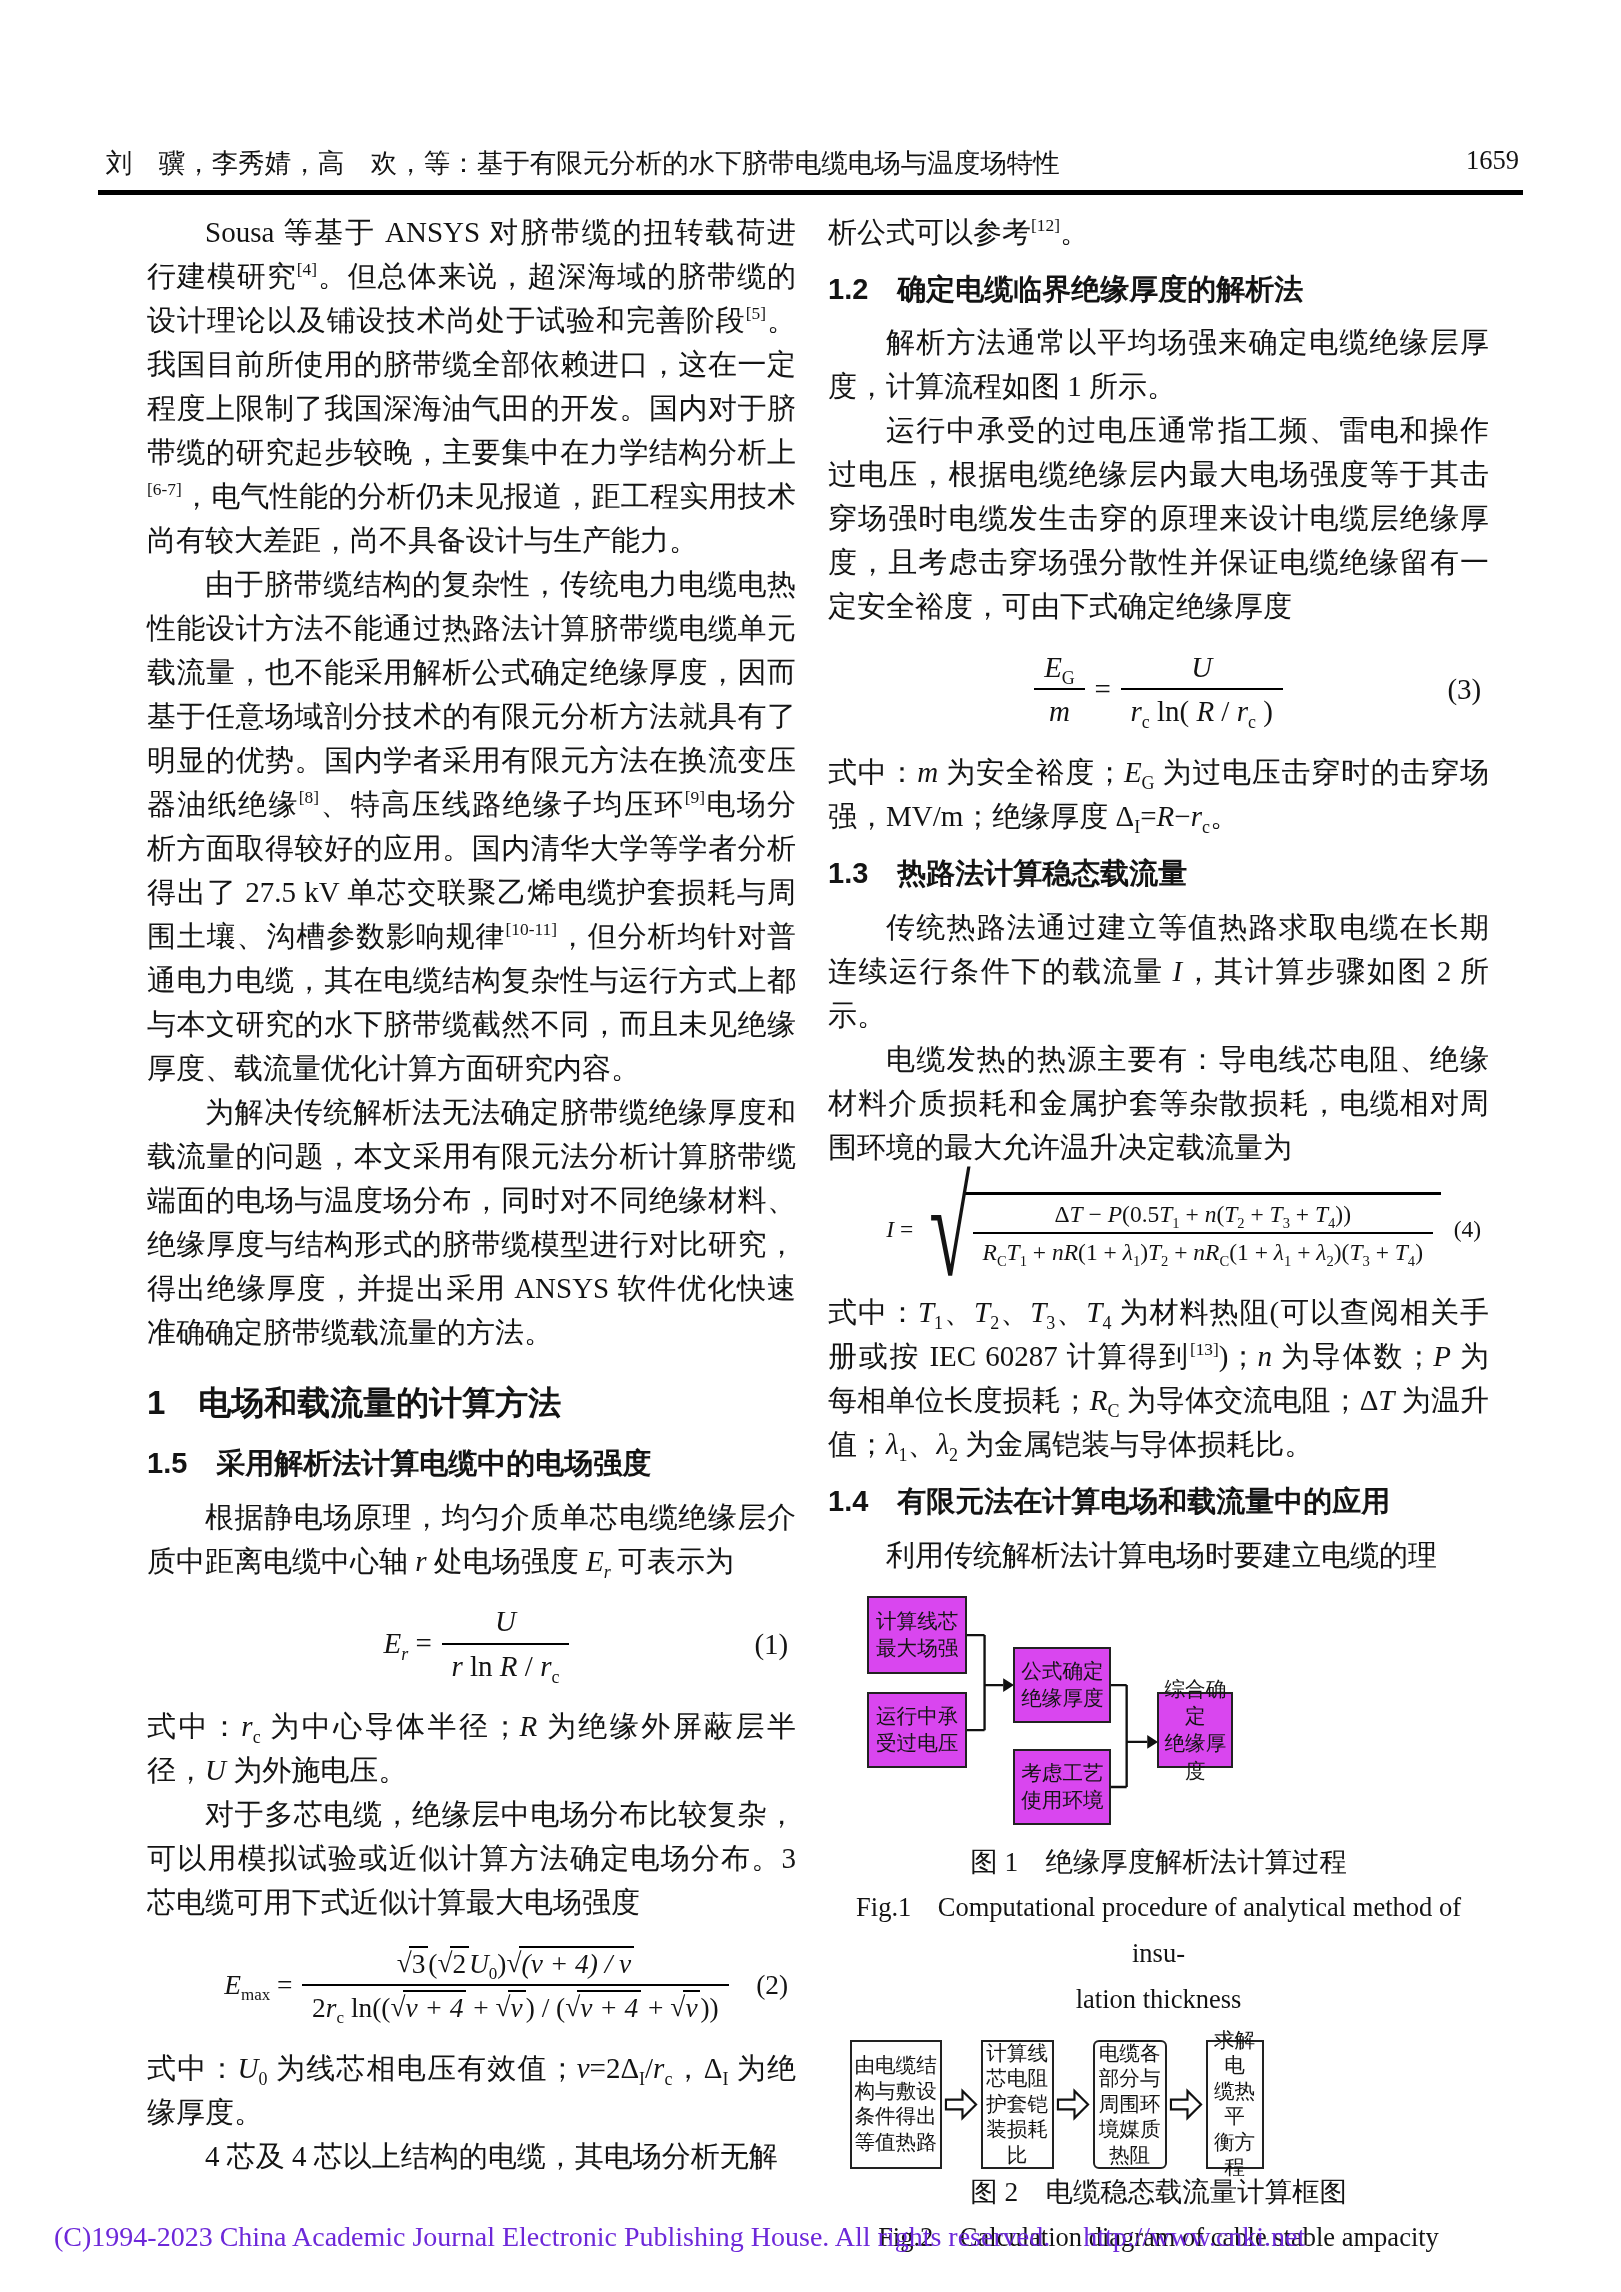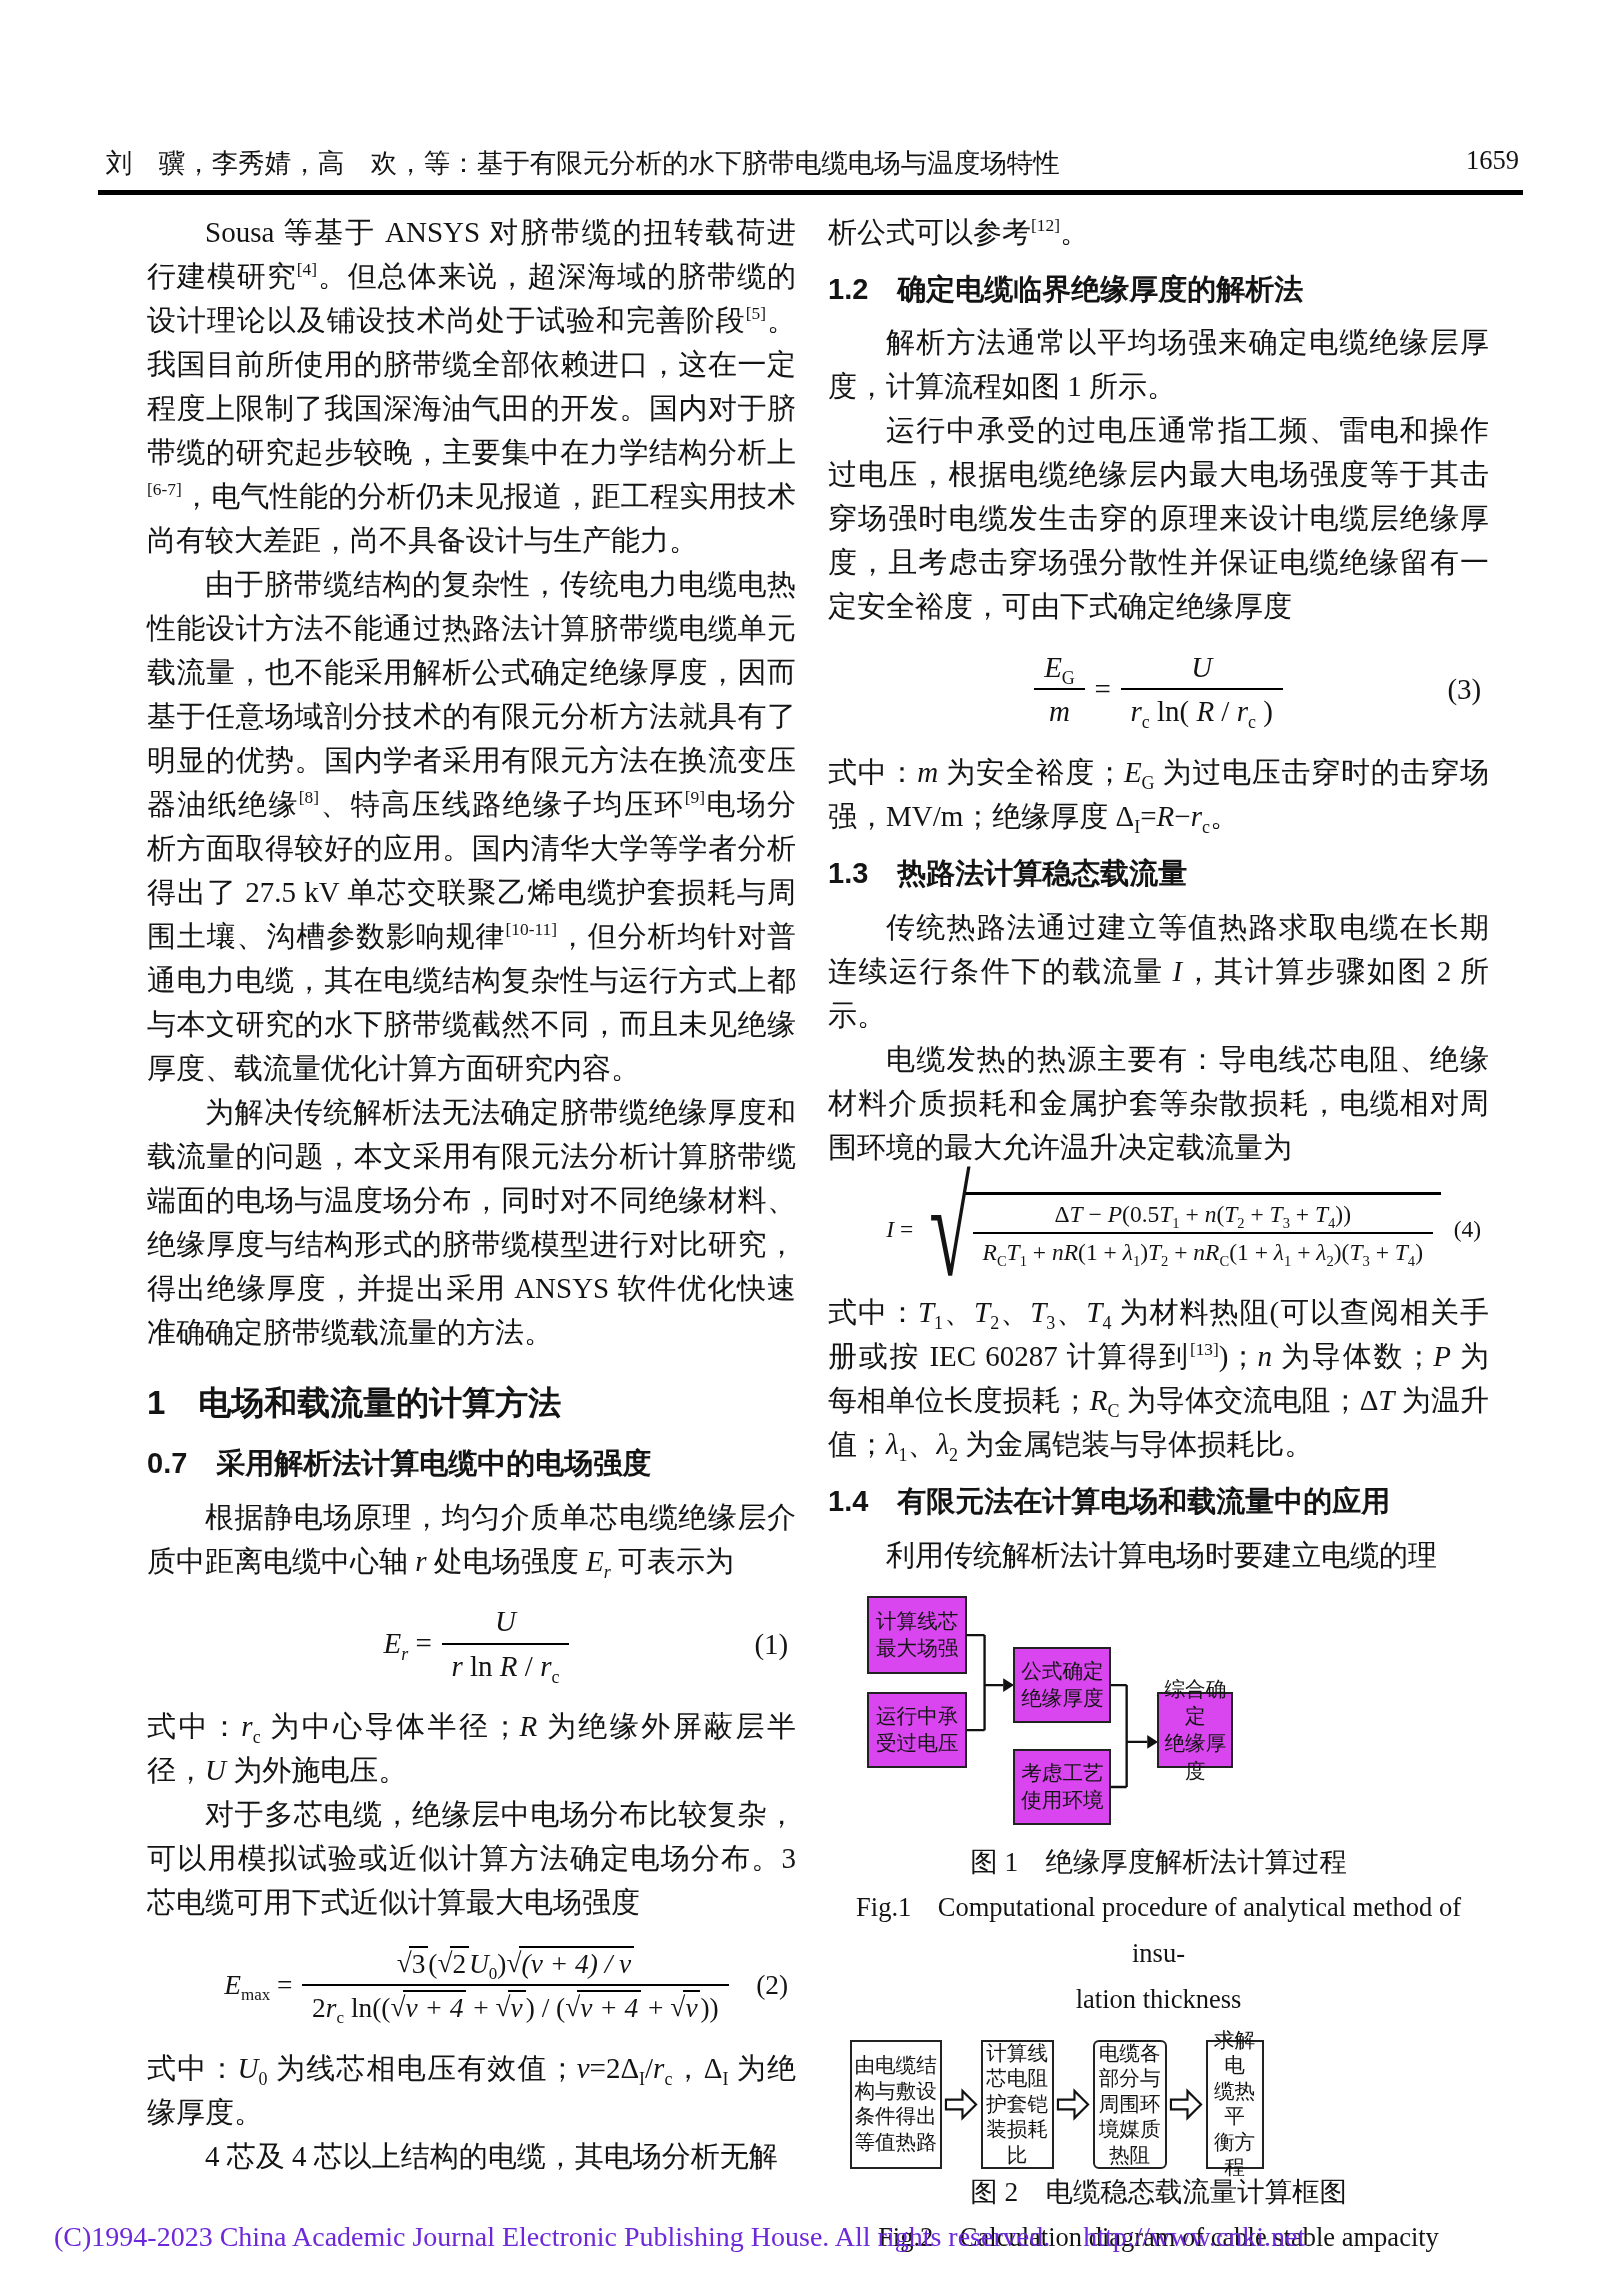--- a/index.html
+++ b/index.html
@@ -70,21 +70,21 @@
     <span class="hdr-page">1659</span>
   </div>
   <div class="hdr-rule"></div>
 
   <div class="col col-left">
     <p class="body ind"><span>Sousa 等基于 ANSYS 对脐带缆的扭转载荷进行建模研究</span><span class="sup">[4]</span><span>。但总体来说，超深海域的脐带缆的设计理论以及铺设技术尚处于试验和完善阶段</span><span class="sup">[5]</span><span>。我国目前所使用的脐带缆全部依赖进口，这在一定程度上限制了我国深海油气田的开发。国内对于脐带缆的研究起步较晚，主要集中在力学结构分析上</span><span class="sup">[6-7]</span><span>，电气性能的分析仍未见报道，距工程实用技术尚有较大差距，尚不具备设计与生产能力。</span></p>
     <p class="body ind"><span>由于脐带缆结构的复杂性，传统电力电缆电热性能设计方法不能通过热路法计算脐带缆电缆单元载流量，也不能采用解析公式确定绝缘厚度，因而基于任意场域剖分技术的有限元分析方法就具有了明显的优势。国内学者采用有限元方法在换流变压器油纸绝缘</span><span class="sup">[8]</span><span>、特高压线路绝缘子均压环</span><span class="sup">[9]</span><span>电场分析方面取得较好的应用。国内清华大学等学者分析得出了 27.5 kV 单芯交联聚乙烯电缆护套损耗与周围土壤、沟槽参数影响规律</span><span class="sup">[10-11]</span><span>，但分析均针对普通电力电缆，其在电缆结构复杂性与运行方式上都与本文研究的水下脐带缆截然不同，而且未见绝缘厚度、载流量优化计算方面研究内容。</span></p>
     <p class="body ind"><span>为解决传统解析法无法确定脐带缆绝缘厚度和载流量的问题，本文采用有限元法分析计算脐带缆端面的电场与温度场分布，同时对不同绝缘材料、绝缘厚度与结构形式的脐带缆模型进行对比研究，得出绝缘厚度，并提出采用 ANSYS 软件优化快速准确确定脐带缆载流量的方法。</span></p>
 
     <h2 class="sec">1　电场和载流量的计算方法</h2>
-    <h3 class="sub">0.7　采用解析法计算电缆中的电场强度</h3>
+    <h3 class="sub">1.5　采用解析法计算电缆中的电场强度</h3>
 
     <p class="body ind"><span>根据静电场原理，均匀介质单芯电缆绝缘层介质中距离电缆中心轴 </span><span class="it">r</span><span> 处电场强度 </span><span class="it">E</span><span class="sub it">r</span><span> 可表示为</span></p>
 
     <div class="eqrow">
       <span class="eq-mid"><span class="it">E</span><span class="sub it">r</span><span> = </span></span>
       <span class="frac">
         <span class="fr-n"><span class="it">U</span></span>
         <span class="fr-d"><span class="it">r</span><span> ln </span><span class="it">R</span><span> / </span><span class="it">r</span><span class="sub">c</span></span>
       </span>
       <span class="eqnum">(1)</span>

